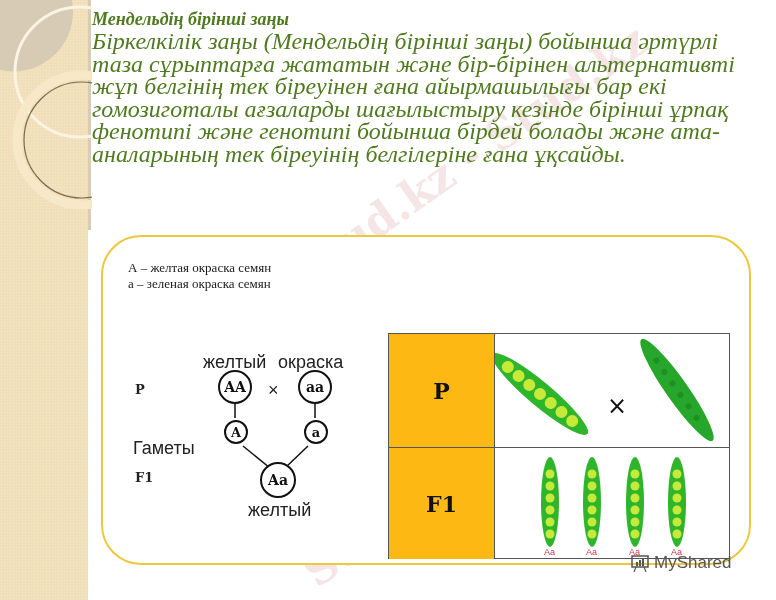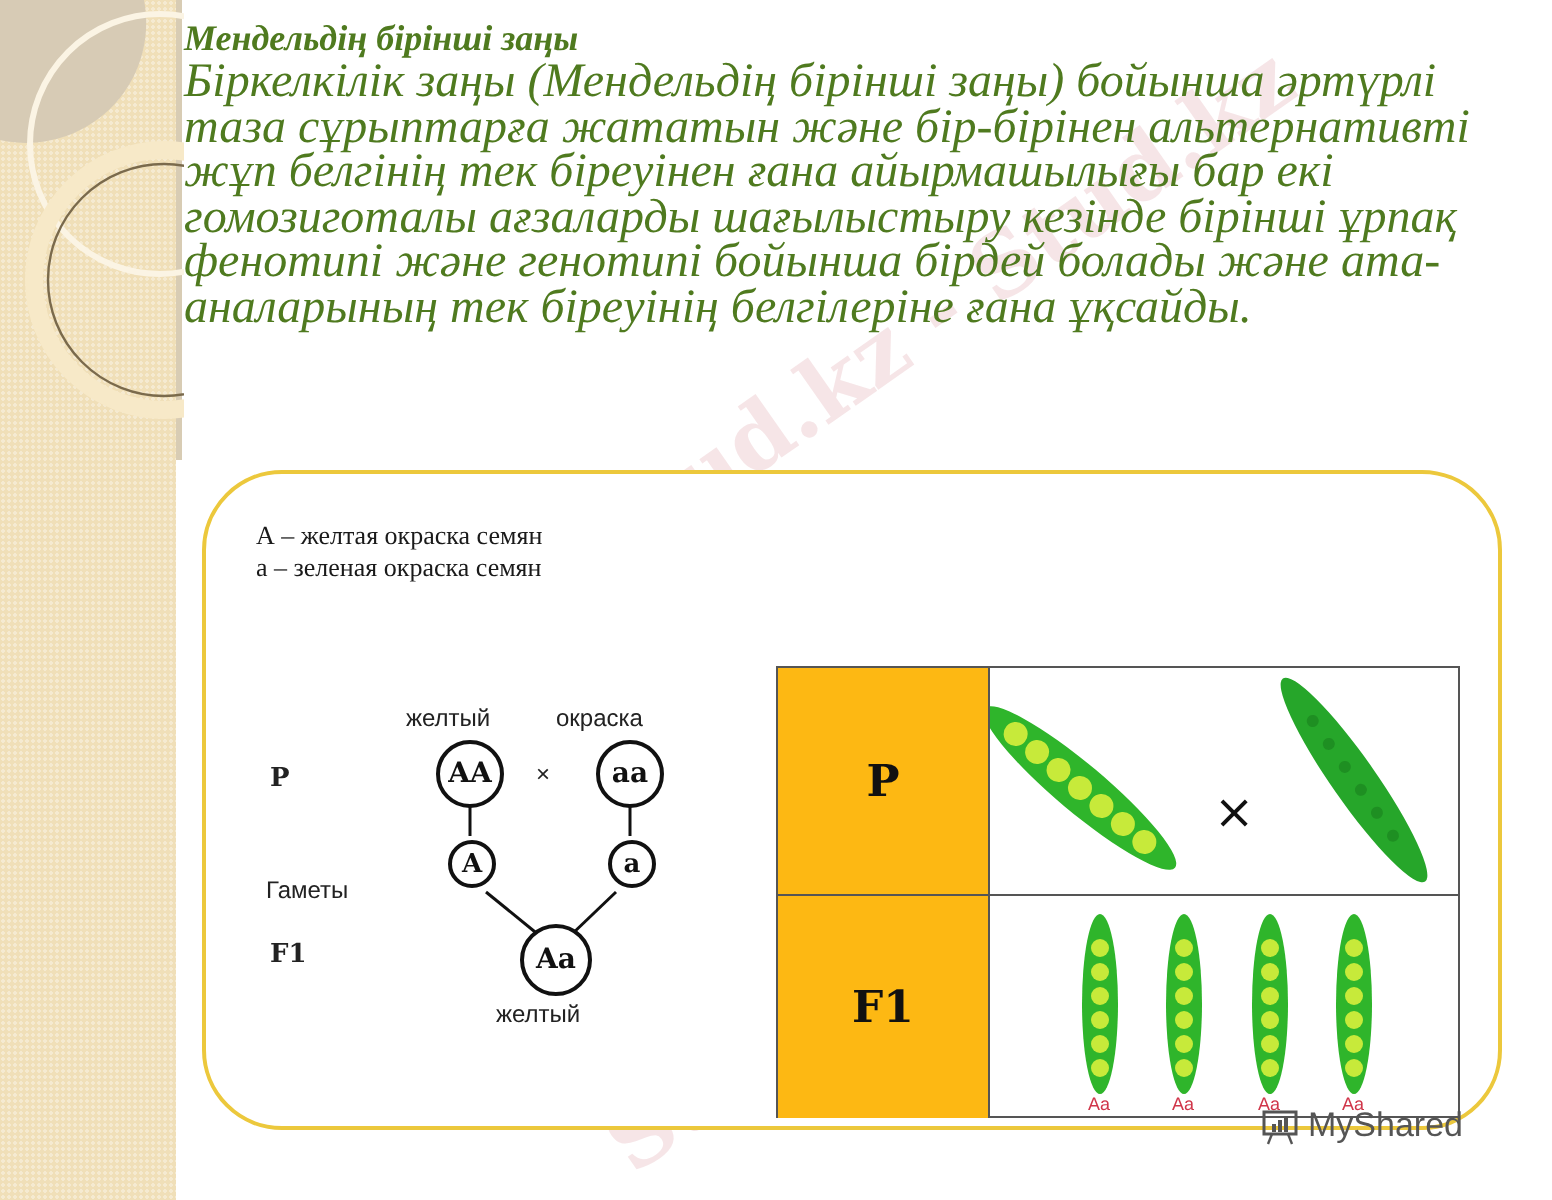--- a/index.html
+++ b/index.html
@@ -7,21 +7,21 @@
   .side-panel { position:absolute; left:0; top:0; width:88px; height:600px; background:#f0dfb8;
     background-image: radial-gradient(rgba(255,255,255,0.35) 1px, transparent 1px); background-size:3px 3px; }
   .side-panel .shade { position:absolute; left:88px; top:0; width:3px; height:230px; background:#d8ccb4; }
   .side-panel svg { position:absolute; left:0; top:0; }
   .title-block { position:absolute; left:92px; top:8px; width:676px; color:#4f7a1f; font-style:italic; }
   .title-block .heading { font-weight:bold; font-size:18px; line-height:22px; }
   .title-block .body { font-size:24px; line-height:22.5px; }
   .frame { position:absolute; left:101px; top:235px; width:650px; height:330px; border:2px solid #ecc83c; border-radius:40px; box-sizing:border-box; background:#fff; }
   .legend-line { position:absolute; left:128px; font-size:13px; color:#1a1a1a; font-family:"Liberation Serif", serif; }
   .scheme { position:absolute; left:100px; top:330px; width:290px; height:200px; font-family:"Liberation Sans", sans-serif; }
-  .scheme .lbl { position:absolute; font-size:12px; color:#222; }
+  .scheme .lbl { position:absolute; font-size:18px; color:#222; }
   .scheme .bold { font-family:"DejaVu Serif", serif; font-weight:bold; font-size:13px; }
   .circle { position:absolute; border:2px solid #111; border-radius:50%; display:flex; align-items:center; justify-content:center; font-family:"DejaVu Serif", serif; font-weight:bold; color:#111; box-sizing:border-box; background:#fff; }
   .table-grid { position:absolute; left:388px; top:333px; width:342px; height:226px; border:1px solid #555; box-sizing:border-box; }
   .table-grid .cell-label { position:absolute; left:0; width:106px; background:#fdb813; display:flex; align-items:center; justify-content:center; font-family:"DejaVu Serif", serif; font-weight:bold; font-size:22px; color:#111; border-right:1px solid #555; box-sizing:border-box; }
   .table-grid .row-sep { position:absolute; left:0; right:0; top:113px; height:1px; background:#555; }
   .pod-label { position:absolute; font-family:"Liberation Sans", sans-serif; font-size:9px; color:#d0364a; }
   .watermark { position:absolute; font-family:"DejaVu Serif", serif; font-weight:bold; color:rgba(220,150,160,0.25); transform:rotate(-35deg); font-size:44px; white-space:nowrap; pointer-events:none; }
   .myshared { position:absolute; left:630px; top:553px; display:flex; align-items:center; gap:4px; font-family:"Liberation Sans", sans-serif; font-size:17px; color:#555; }
 </style>
 </head>

